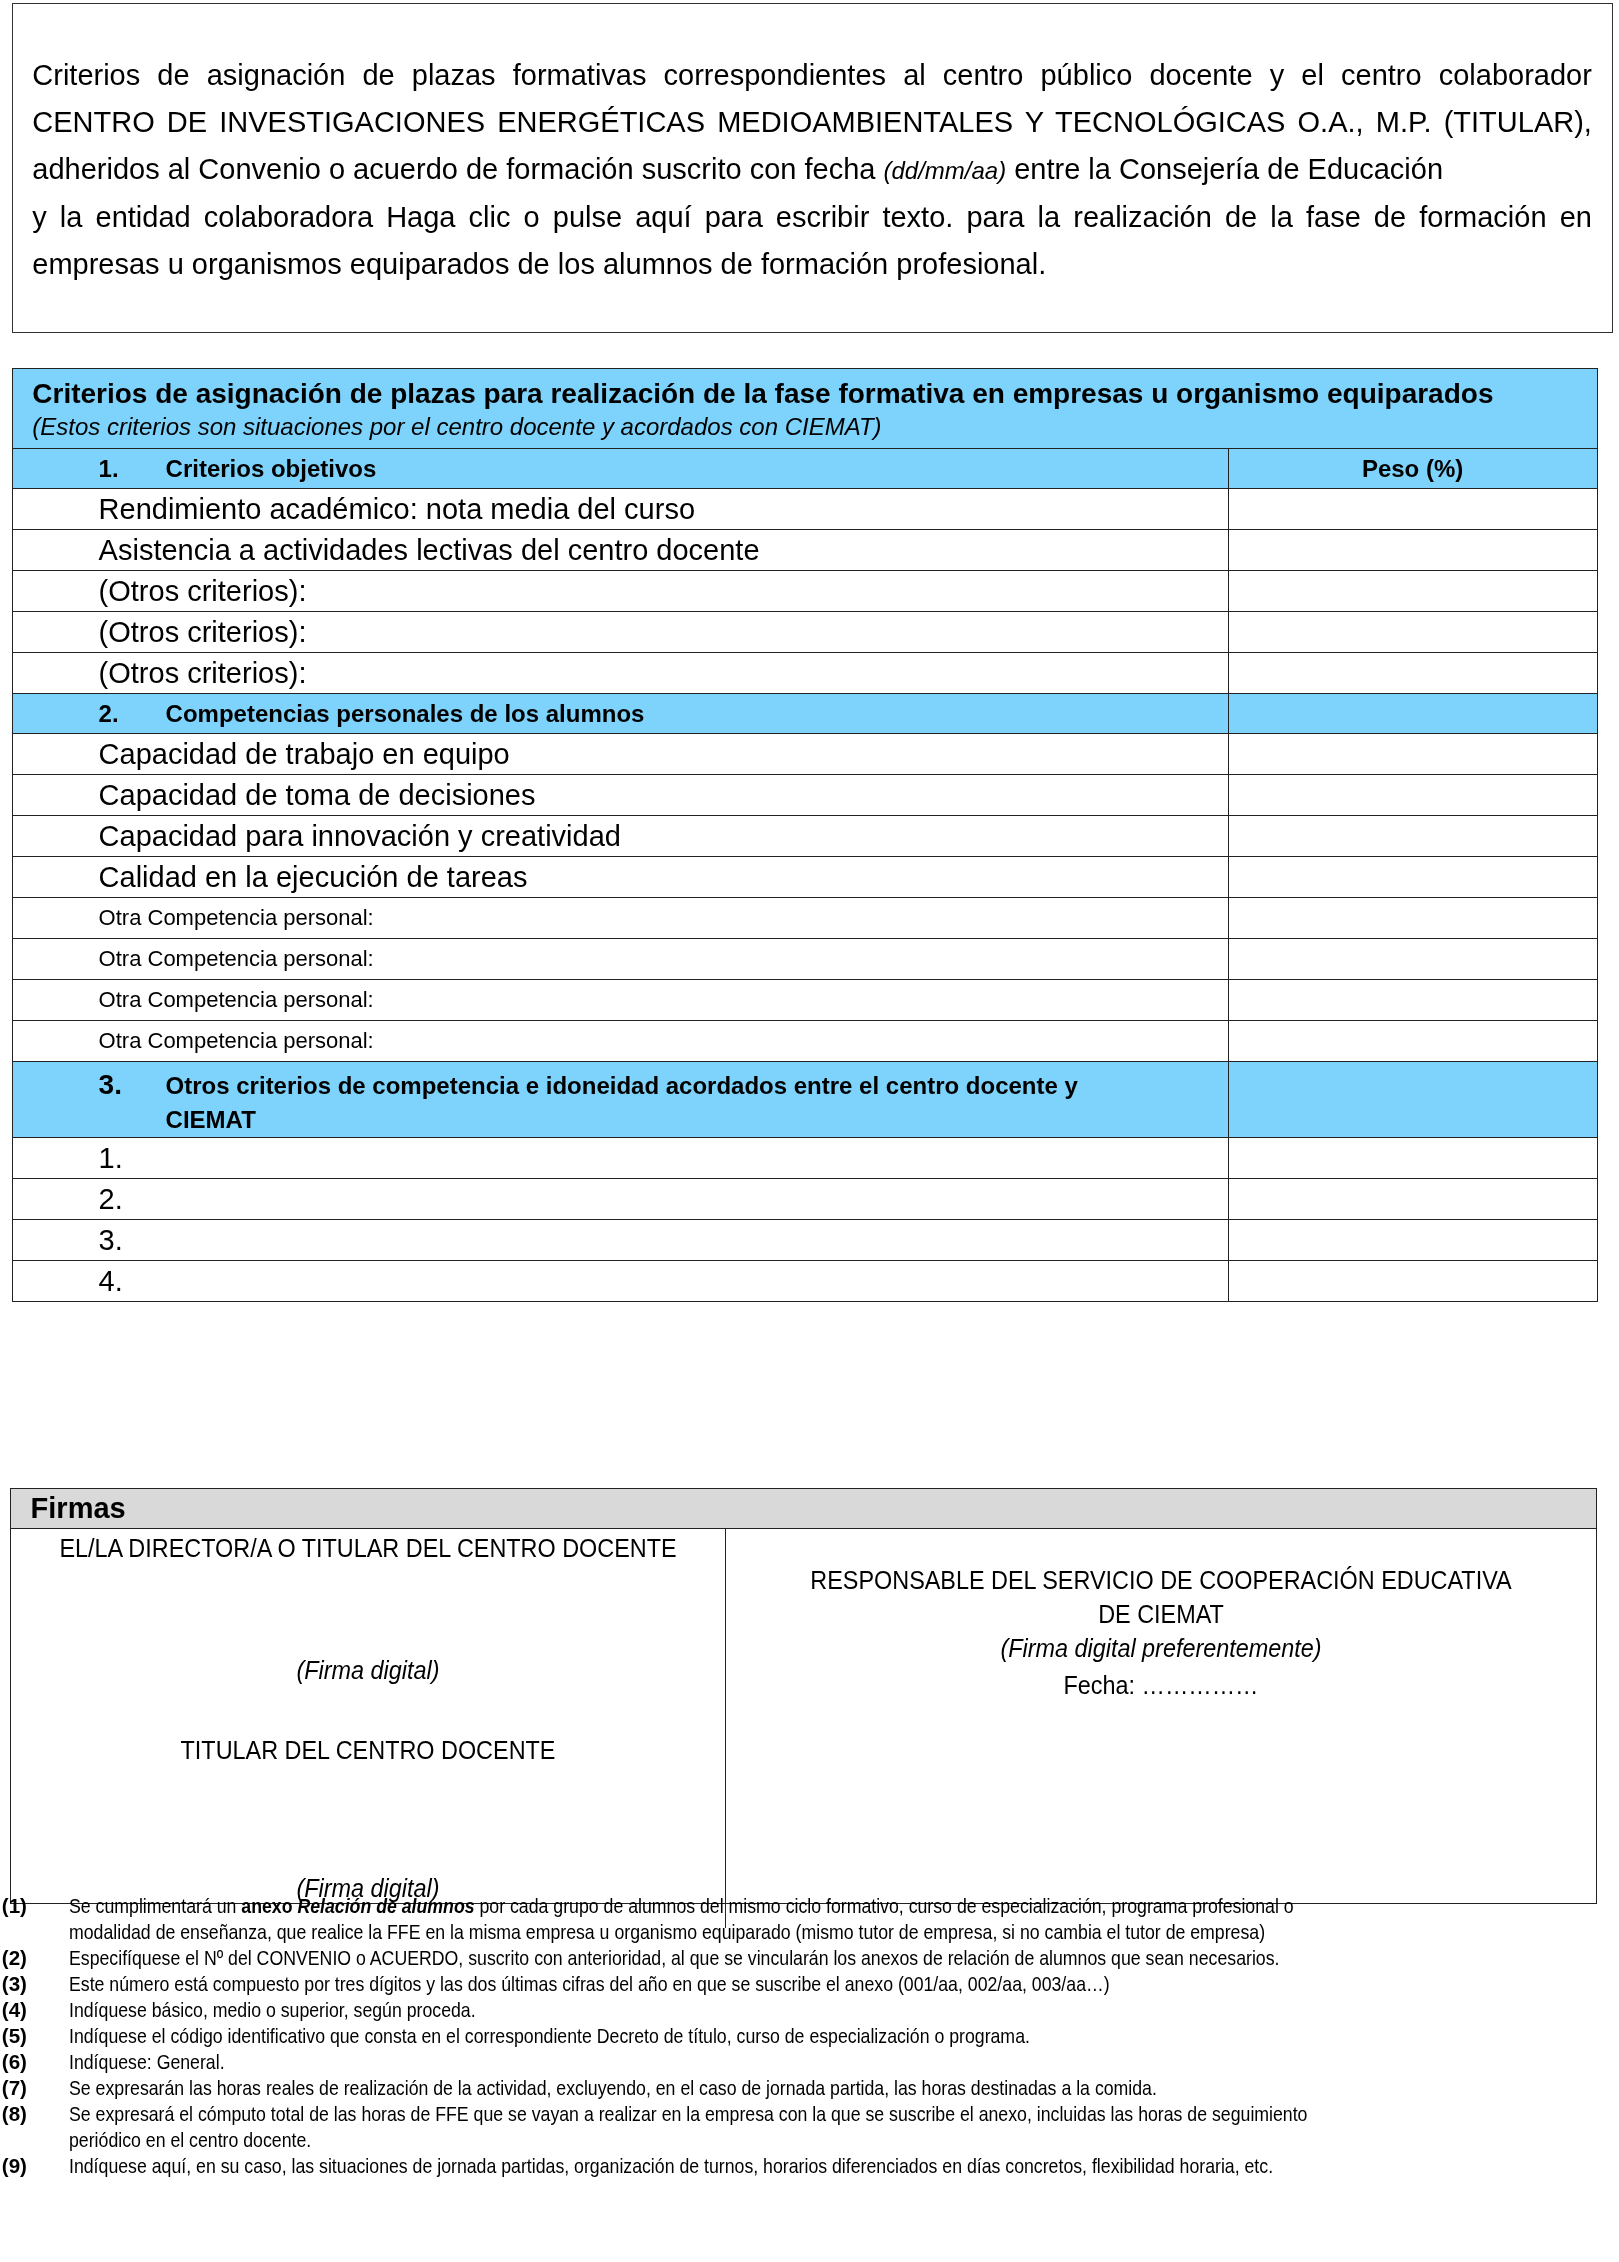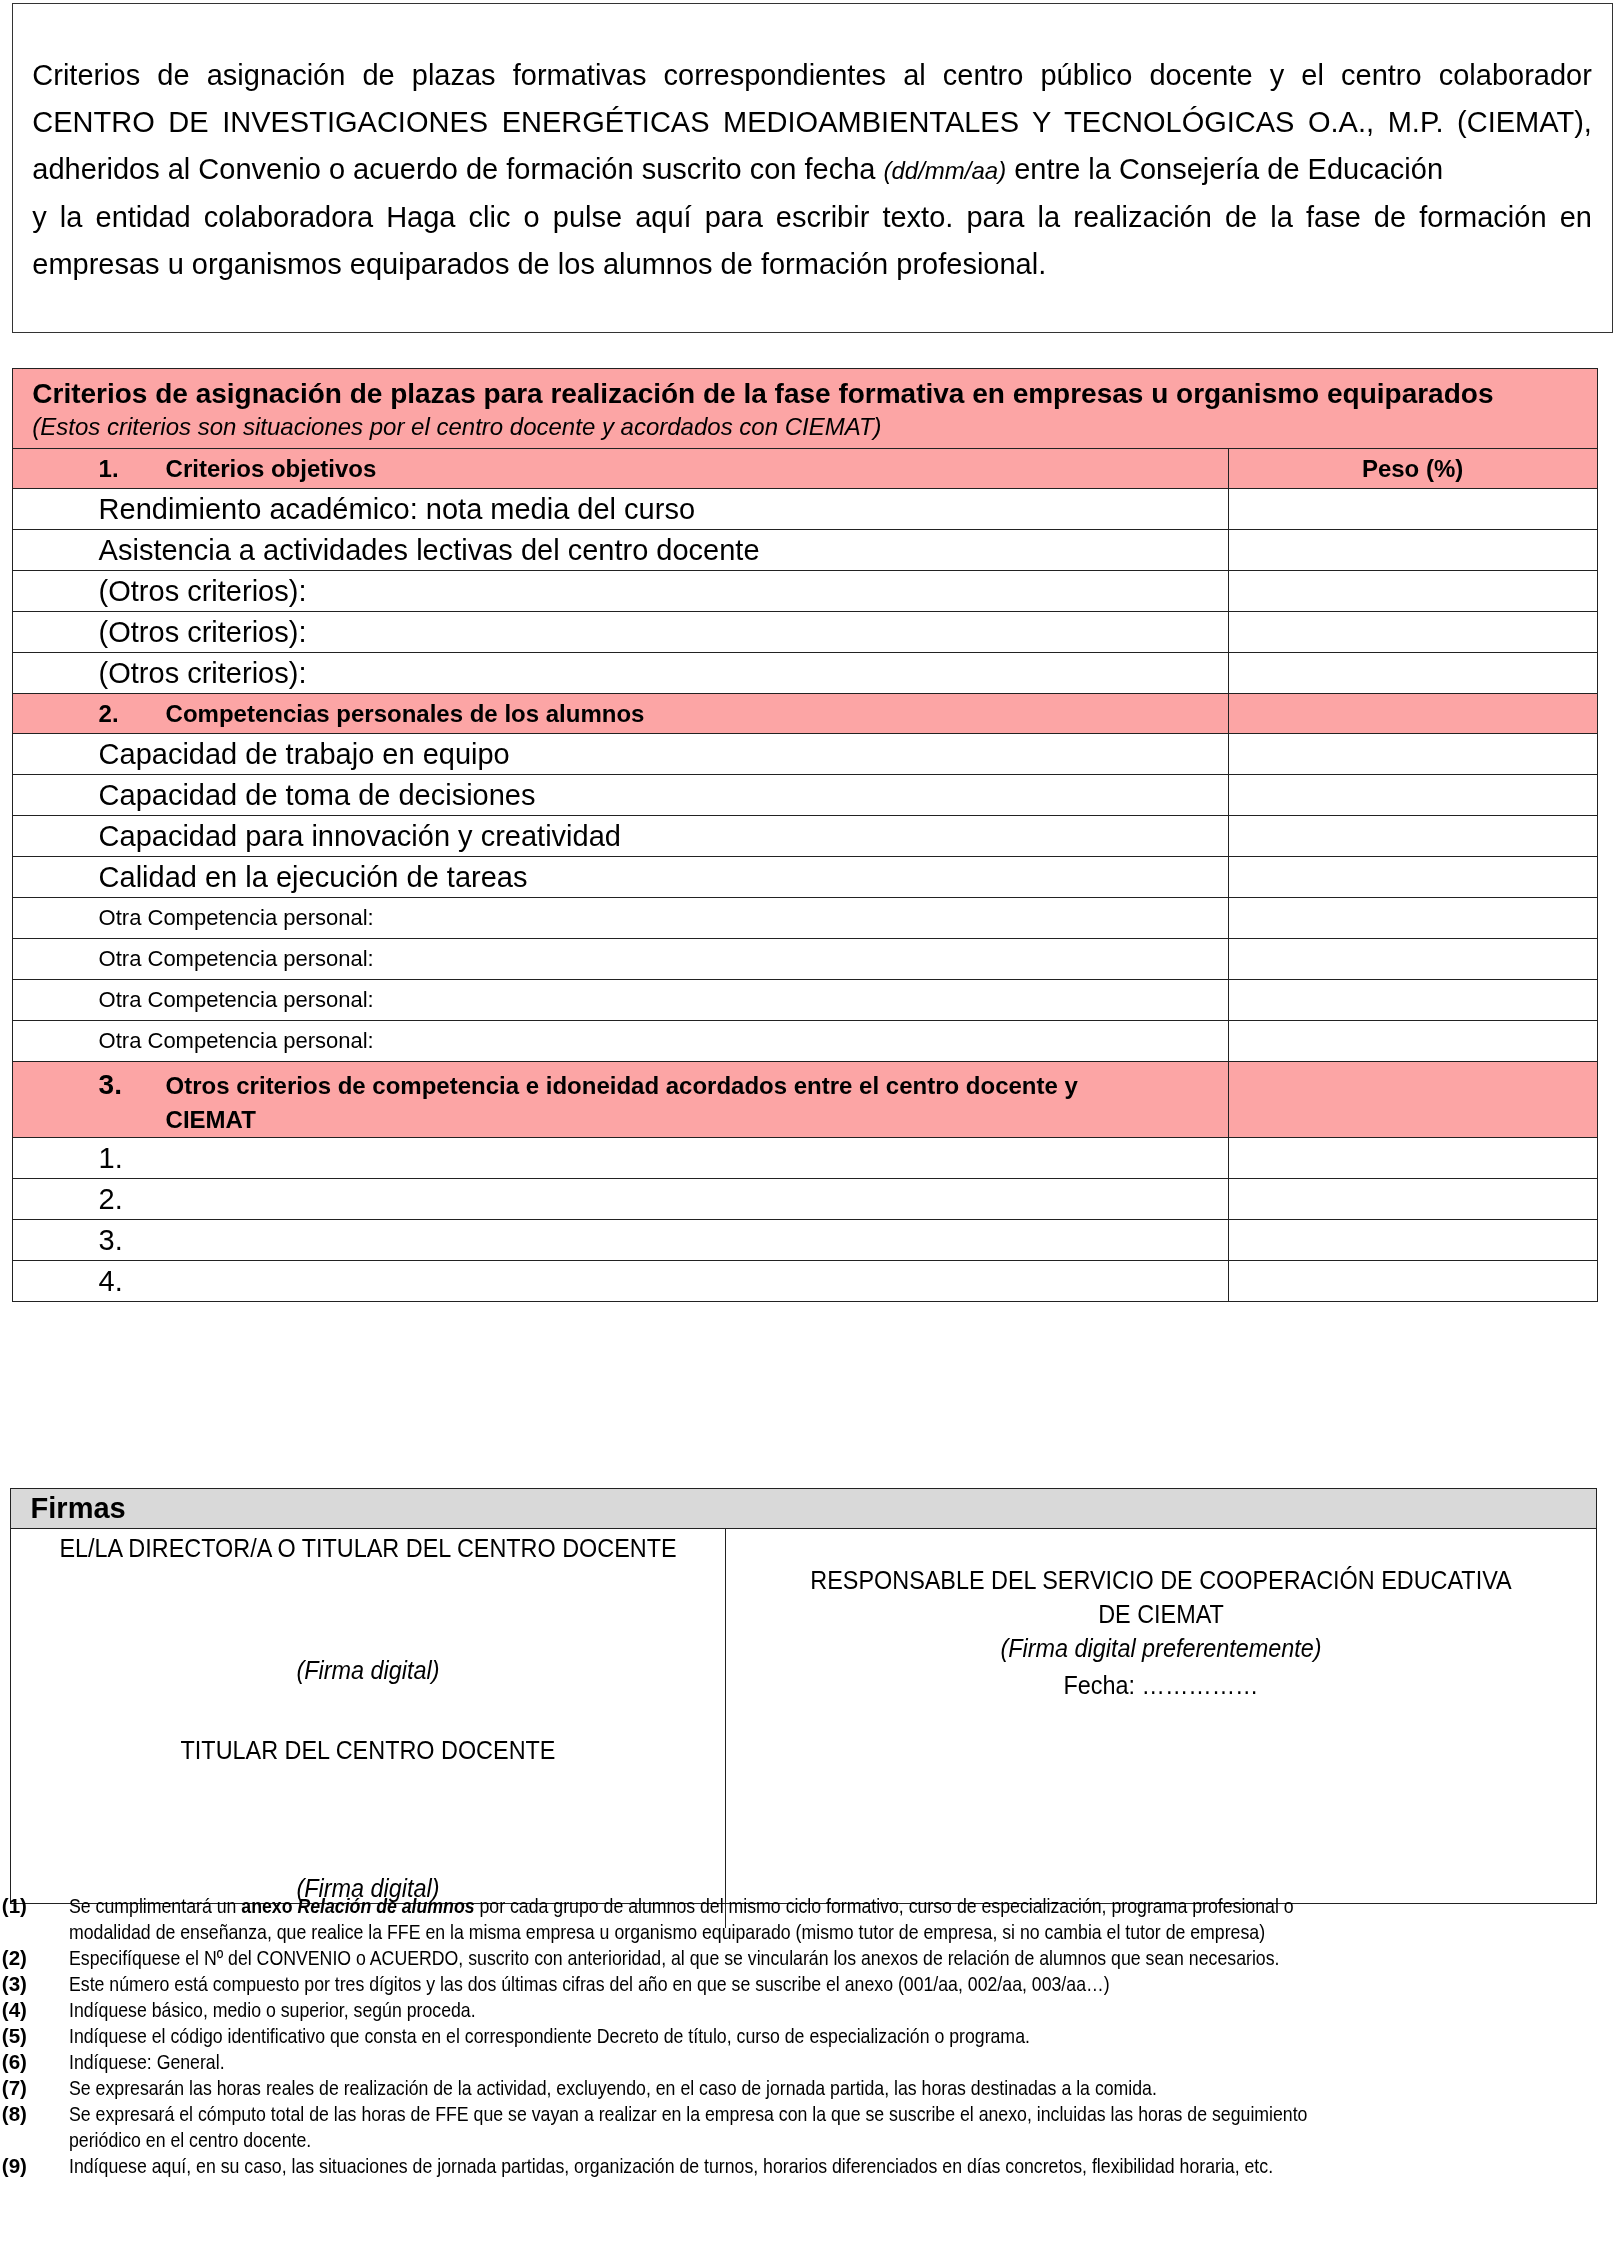--- a/index.html
+++ b/index.html
@@ -10,21 +10,21 @@
   
   #intro { position:absolute; left:11.6px; top:2.7px; width:1601px; height:330px; border:1.8px solid #333; box-sizing:border-box; }
   #intro p { margin:0; position:absolute; left:19.7px; right:19.7px; top:48px; font-size:29px; line-height:47px; text-align:justify; }
   #intro .line { display:block; white-space:nowrap; }
   #intro .justify { text-align:justify; text-align-last:justify; white-space:normal; }
   #intro i { font-style:italic; font-size:24px; }
 
   
   #criteria { position:absolute; left:11.6px; top:368px; width:1585px; border-collapse:collapse; table-layout:fixed; }
   #criteria td { border:1.8px solid #222; padding:0; vertical-align:middle; }
-  #criteria .gray { background:#fca5a5; }
+  #criteria .gray { background:#7dd3fc; }
   #criteria .title-cell { height:79px; padding-left:19.7px; }
   #criteria .title-main { font-weight:bold; font-size:28px; line-height:36px; display:block; }
   #criteria .title-sub { font-style:italic; font-size:24px; line-height:30px; display:block; }
   #criteria .sec-row td { height:39px; }
   #criteria .sec-num { display:inline-block; width:67px; margin-left:86px; font-weight:bold; font-size:24px; }
   #criteria .sec-label { font-weight:bold; font-size:24px; }
   #criteria .peso { text-align:center; font-weight:bold; font-size:24px;margin-left:24px; }
   #criteria .item-row td { height:40px; }
   #criteria .item { padding-left:86px; font-size:29px; }
   #criteria .item.small { font-size:22px; }
@@ -49,21 +49,21 @@
   .note .n { width:67px; font-weight:bold; padding-left:1.8px; }
   .note .txt { width:1522px; }
   .note .txt span.line { display:block; white-space:nowrap; transform:scaleX(0.86); transform-origin:left; }
 </style>
 </head>
 <body>
 
 <div id="intro" class="calibri">
   <p>
     <span class="line justify">Criterios de asignación de plazas formativas correspondientes al centro público docente  y el centro colaborador</span>
-    <span class="line justify">CENTRO DE INVESTIGACIONES ENERGÉTICAS MEDIOAMBIENTALES Y TECNOLÓGICAS O.A., M.P. (CIEMAT),</span>
+    <span class="line justify">CENTRO DE INVESTIGACIONES ENERGÉTICAS MEDIOAMBIENTALES Y TECNOLÓGICAS O.A., M.P. (TITULAR),</span>
     <span class="line"><span>adheridos al Convenio o  acuerdo de formación suscrito con fecha </span><i>(dd/mm/aa)</i><span> entre la Consejería de Educación</span></span>
     <span class="line justify">y la entidad colaboradora Haga clic o pulse aquí para escribir texto. para la realización de la fase de formación en</span>
     <span class="line">empresas u organismos equiparados de los alumnos de formación profesional.</span>
   </p>
 </div>
 
 <table id="criteria" class="calibri">
   <colgroup>
       <col style="width:1216px">
       <col style="width:369px">

